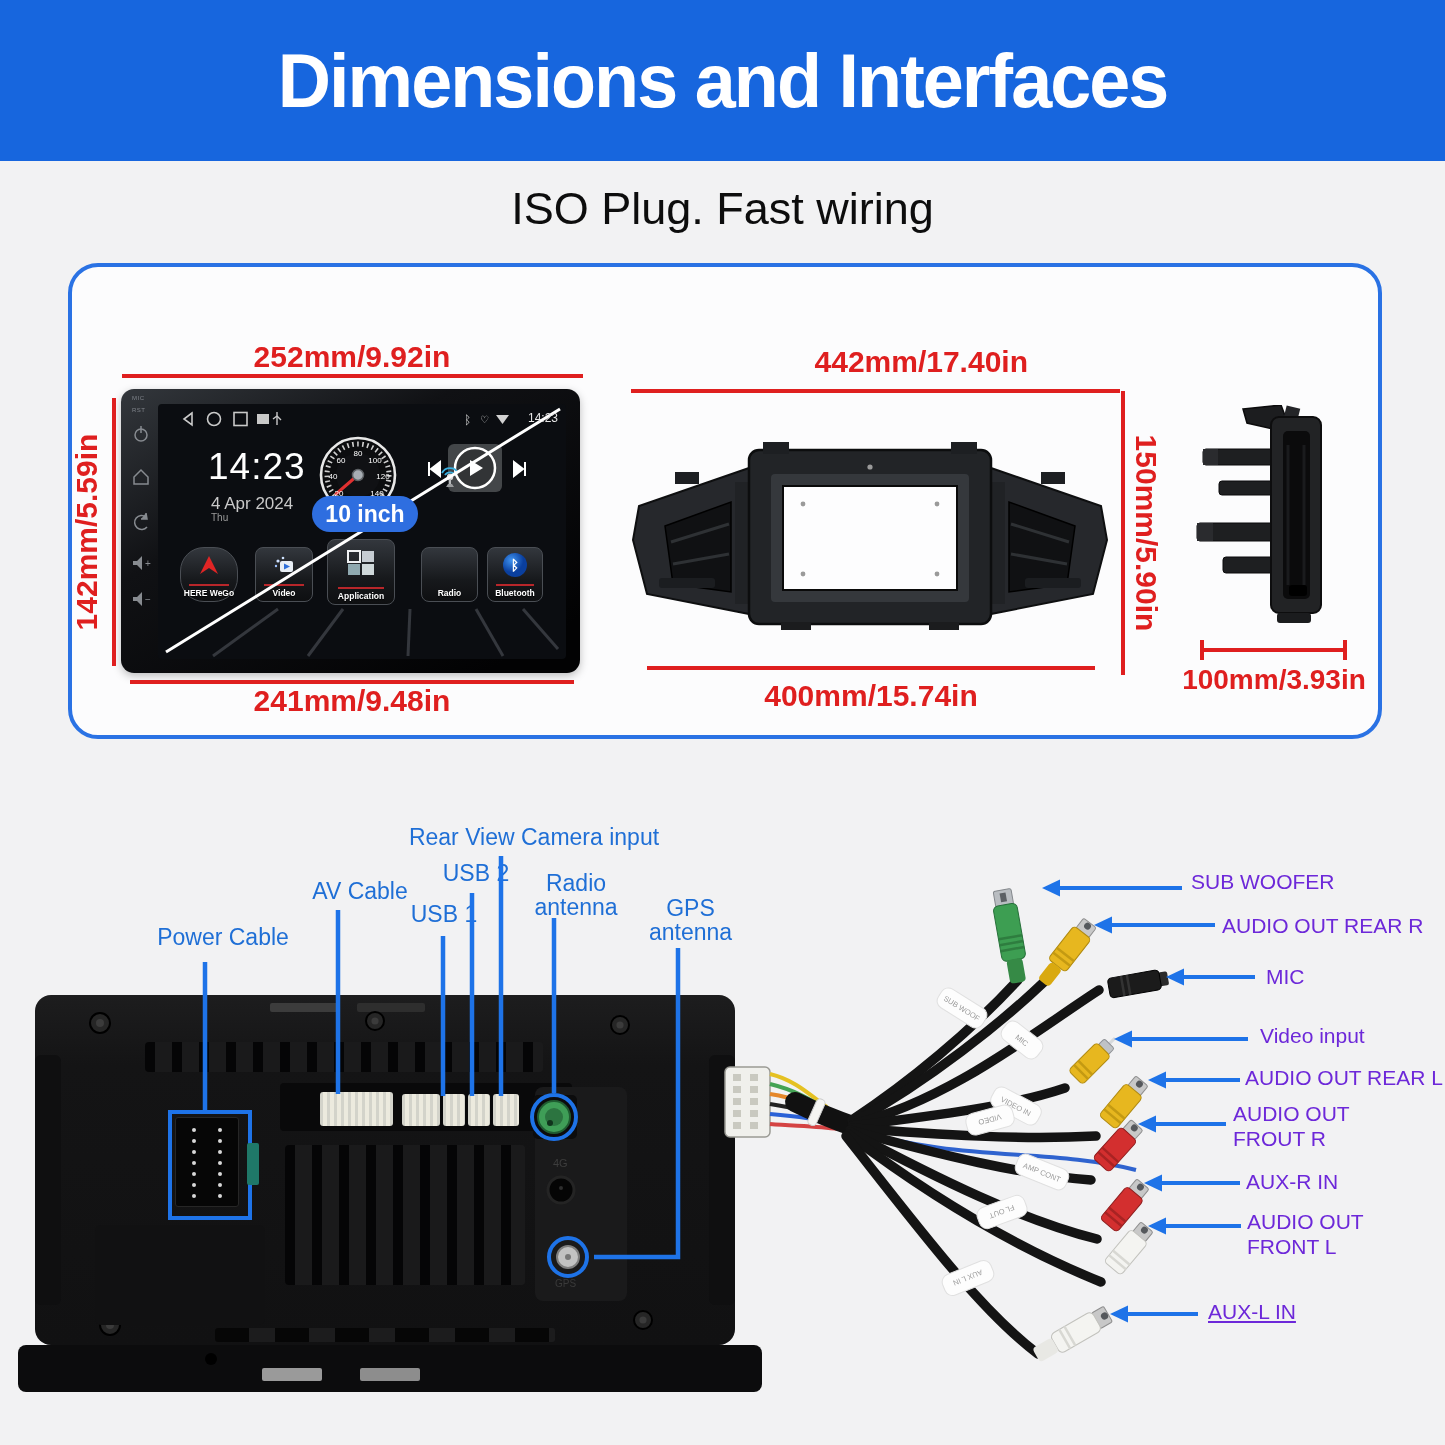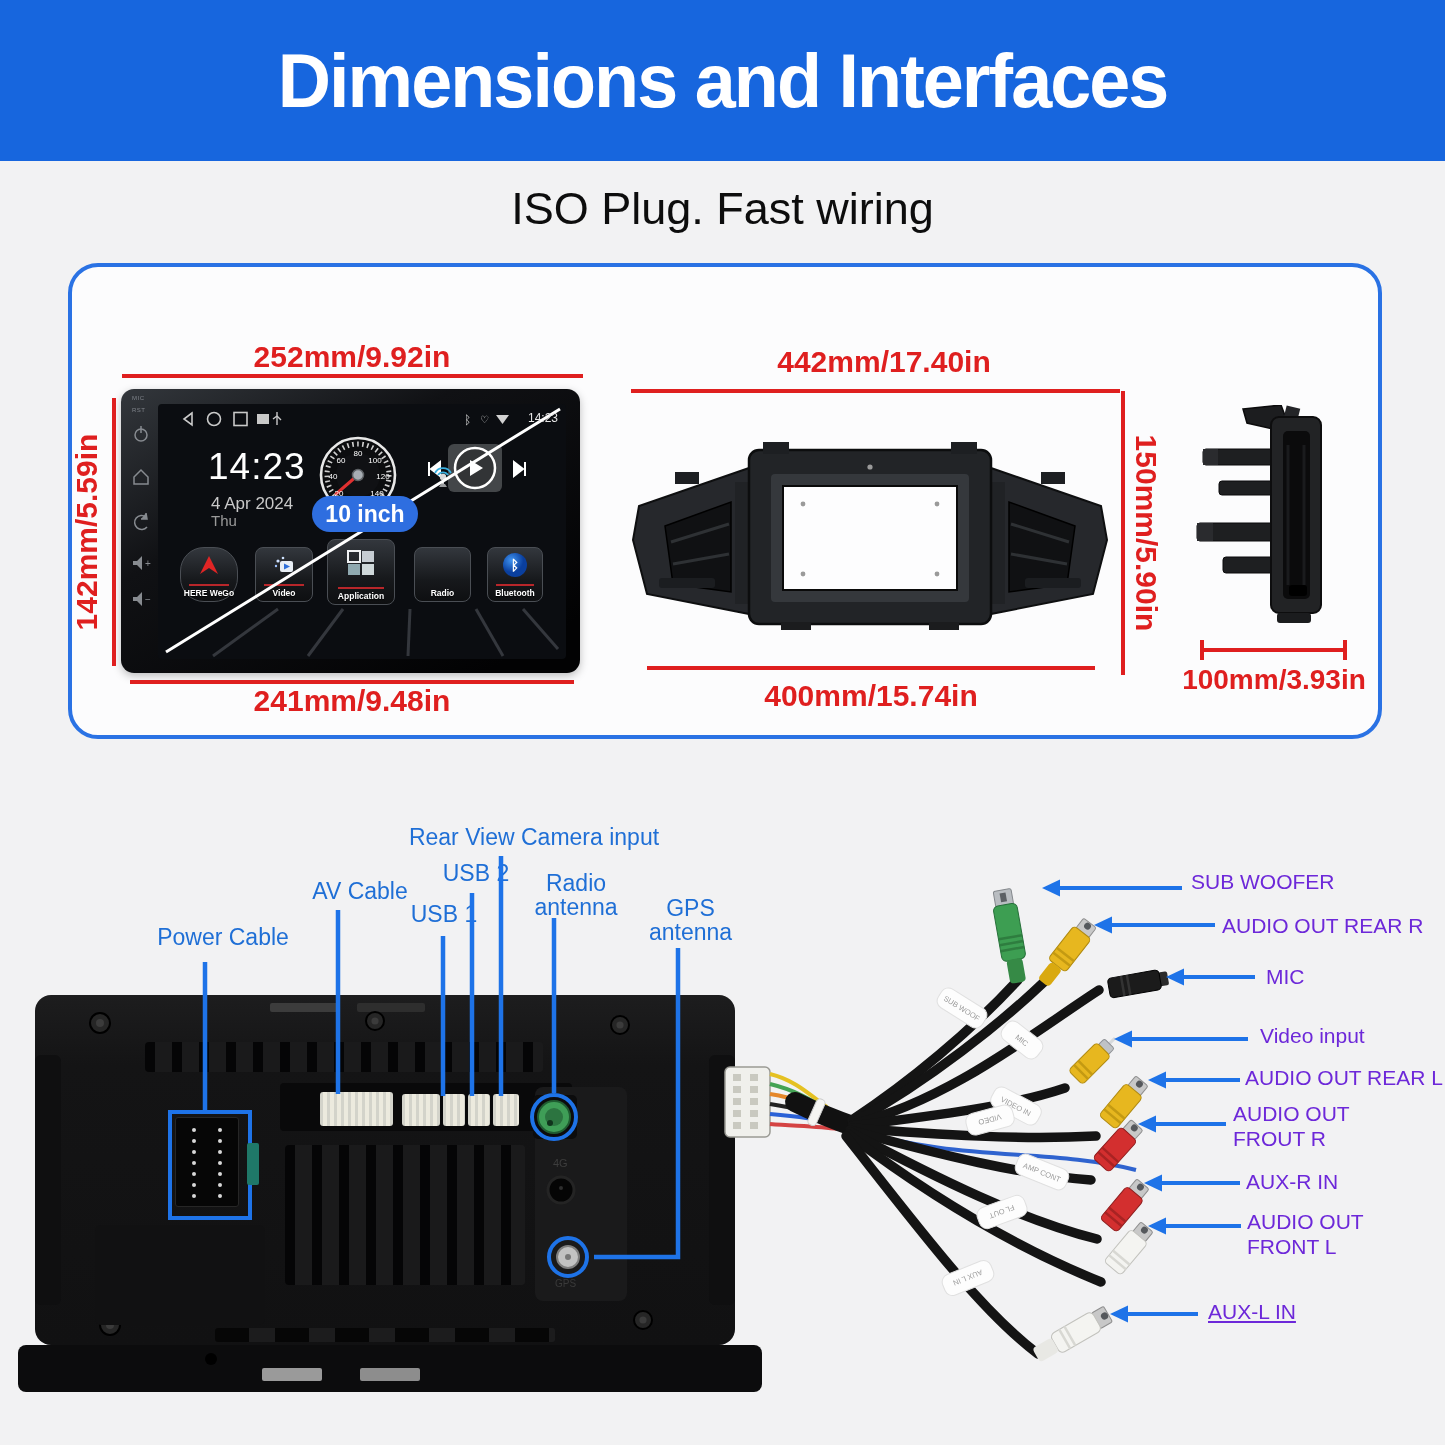--- a/index.html
+++ b/index.html
@@ -19,21 +19,21 @@
   .rot-l{transform:rotate(-90deg);}
   .rot-r{transform:rotate(90deg);}
   
   .unit{left:121px;top:389px;width:459px;height:284px;border-radius:13px;
         background:linear-gradient(150deg,#33373c,#101114 35%,#020203 90%);
         box-shadow:0 3px 8px rgba(0,0,0,.25);}
   .screen{position:absolute;left:37px;top:15px;width:408px;height:255px;background:#0b0d11;
           border-radius:4px;overflow:hidden;}
   .clockbig{position:absolute;left:50px;top:42px;color:#fff;font-size:37px;letter-spacing:1px;}
   .dateline{position:absolute;left:53px;top:90px;color:#c9c9c9;font-size:17px;}
-  .dayline{position:absolute;left:53px;top:108px;color:#9a9a9a;font-size:15px;}
+  .dayline{position:absolute;left:53px;top:108px;color:#9a9a9a;font-size:10px;}
   .pill{position:absolute;left:154px;top:92px;width:106px;height:36px;background:#2e6ee0;
         border-radius:18px;color:#fff;font-size:23px;font-weight:700;display:flex;
         align-items:center;justify-content:center;z-index:6;}
   .tile{position:absolute;background:linear-gradient(180deg,#33373d,#17191c 60%,#0e0f11);
         border:1px solid #4a4e54;border-radius:8px;z-index:3;display:flex;flex-direction:column;
         align-items:center;justify-content:flex-end;padding-bottom:3px;}
   .tile .redline{width:70%;height:2px;background:#b8262a;margin:2px 0 2px;}
   .tile .tlabel{color:#fff;font-size:8.5px;font-weight:700;text-shadow:0 1px 1px #000;white-space:nowrap;}
   .tile .ticon{flex:1;display:flex;align-items:center;justify-content:center;}
   .lineover{position:absolute;left:0;top:0;z-index:5;pointer-events:none;}
@@ -58,21 +58,21 @@
 <div class="abs banner">
   <h1>Dimensions and Interfaces</h1>
 </div>
 <div class="abs subtitle">ISO Plug. Fast wiring</div>
 
 <div class="abs dimbox"></div>
 
 <div class="abs rdim" style="left:232px;top:340px;">252mm/9.92in</div>
 <div class="abs rdim rot-l" style="left:-33px;top:515px;">142mm/5.59in</div>
 <div class="abs rdim" style="left:232px;top:684px;">241mm/9.48in</div>
-<div class="abs rdim" style="left:764px;top:345px;">442mm/17.40in</div>
+<div class="abs rdim" style="left:788px;top:345px;text-align:right;">442mm/17.40in</div>
 <div class="abs rdim rot-r" style="left:1026px;top:516px;">150mm/5.90in</div>
 <div class="abs rdim" style="left:751px;top:679px;">400mm/15.74in</div>
 <div class="abs rdim" style="left:1154px;top:664px;font-size:28px;">100mm/3.93in</div>
 
 <div class="abs unit">
 
   <div class="bz" style="left:11px;top:6px;">MIC</div>
   <div class="bz" style="left:11px;top:18px;">RST</div>
   <svg width="34" height="230" style="position:absolute;left:3px;top:32px;">
     <g stroke="#878b90" fill="none" stroke-width="1.5">
@@ -176,21 +176,21 @@
         <svg width="30" height="28">
           <rect x="2" y="2" width="12" height="11" fill="none" stroke="#f0f2f4" stroke-width="2"></rect>
           <rect x="16" y="2" width="12" height="11" fill="#c6ccd2"></rect>
           <rect x="2" y="15" width="12" height="11" fill="#8fa9b0"></rect>
           <rect x="16" y="15" width="12" height="11" fill="#cfd8da"></rect>
         </svg>
       </div>
       <div class="redline"></div>
       <div class="tlabel">Application</div>
     </div>
-    <div class="tile" style="left:256px;top:143px;width:55px;height:50px;gap:48px;">
+    <div class="tile" style="left:263px;top:143px;width:55px;height:50px;gap:48px;">
       <div class="ticon">
         <svg width="24" height="22">
           <path d="M4 7 A 9 9 0 0 1 20 7" stroke="#3ab0e0" stroke-width="1.8" fill="none"></path>
           <path d="M7 9 A 6 6 0 0 1 17 9" stroke="#3ab0e0" stroke-width="1.8" fill="none"></path>
           <circle cx="12" cy="11" r="3.2" fill="#d8dadc"></circle>
           <path d="M12 13 L12 19" stroke="#b9bbbd" stroke-width="2"></path>
           <path d="M8 21 h8 l-2 -3 h-4 z" fill="#9b9d9f"></path>
         </svg>
       </div>
       <div class="redline"></div>

